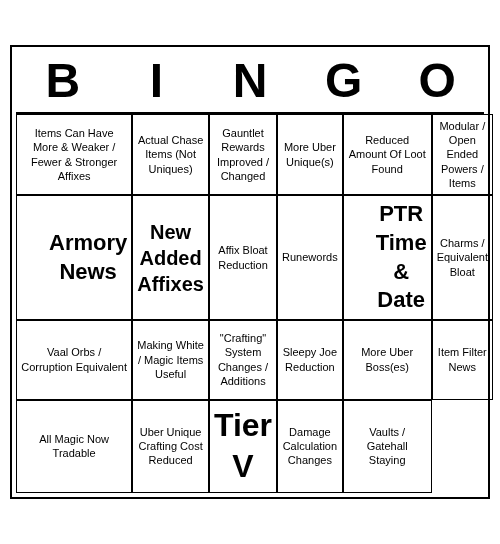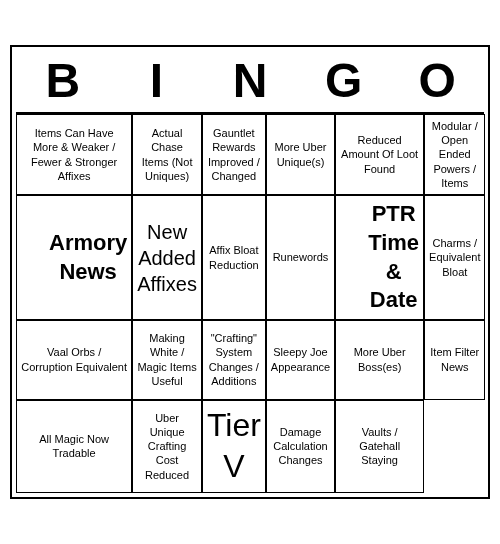--- a/index.html
+++ b/index.html
@@ -47,25 +47,25 @@
       color: #000;
       position: relative;
     }
     .bingo-cell.large-text {
       font-size: 22px;
       font-weight: bold;
       padding-left: 32px;
     }
     .bingo-cell.xxl-text {
       font-size: 32px;
-      font-weight: normal;
+      font-weight: bold;
     }
     .bingo-cell.new-added {
       font-size: 20px;
-      font-weight: normal;
+      font-weight: bold;
     }
   </style>
 </head>
 <body>
 
 <div class="bingo-card">
   <div class="bingo-header">
     <div class="bingo-header-cell">B</div>
     <div class="bingo-header-cell">I</div>
     <div class="bingo-header-cell">N</div>
@@ -81,21 +81,21 @@
       <div class="bingo-cell">Modular / Open Ended Powers / Items</div>
       <div class="bingo-cell large-text">Armory News</div>
       <div class="bingo-cell new-added">New Added Affixes</div>
       <div class="bingo-cell">Affix Bloat Reduction</div>
       <div class="bingo-cell">Runewords</div>
       <div class="bingo-cell large-text">PTR Time &amp; Date</div>
       <div class="bingo-cell">Charms / Equivalent Bloat</div>
       <div class="bingo-cell">Vaal Orbs / Corruption Equivalent</div>
       <div class="bingo-cell">Making White / Magic Items Useful</div>
       <div class="bingo-cell">"Crafting" System Changes / Additions</div>
-      <div class="bingo-cell">Sleepy Joe Appearance</div>
+      <div class="bingo-cell">Sleepy Joe Reduction</div>
       <div class="bingo-cell">More Uber Boss(es)</div>
       <div class="bingo-cell">Item Filter News</div>
       <div class="bingo-cell">All Magic Now Tradable</div>
       <div class="bingo-cell">Uber Unique Crafting Cost Reduced</div>
       <div class="bingo-cell xxl-text">Tier V</div>
       <div class="bingo-cell">Damage Calculation Changes</div>
       <div class="bingo-cell">Vaults / Gatehall Staying</div>
     </div>
 </div>
 

